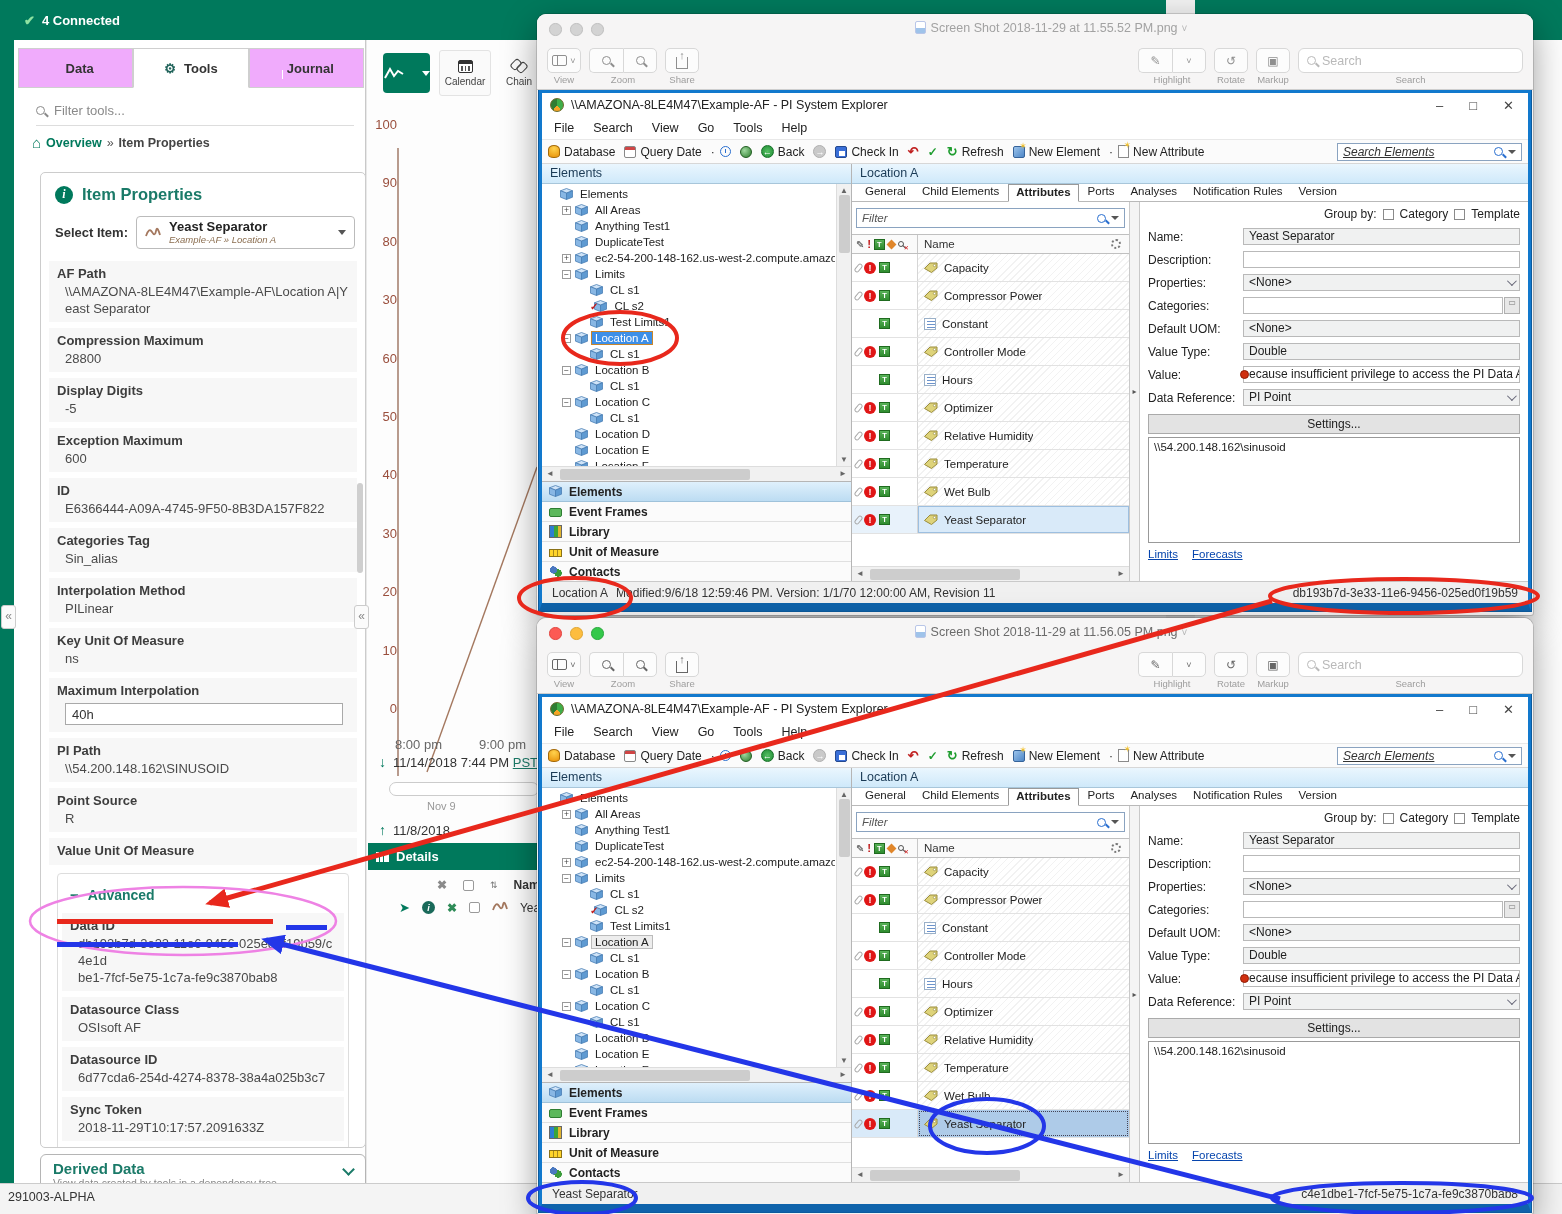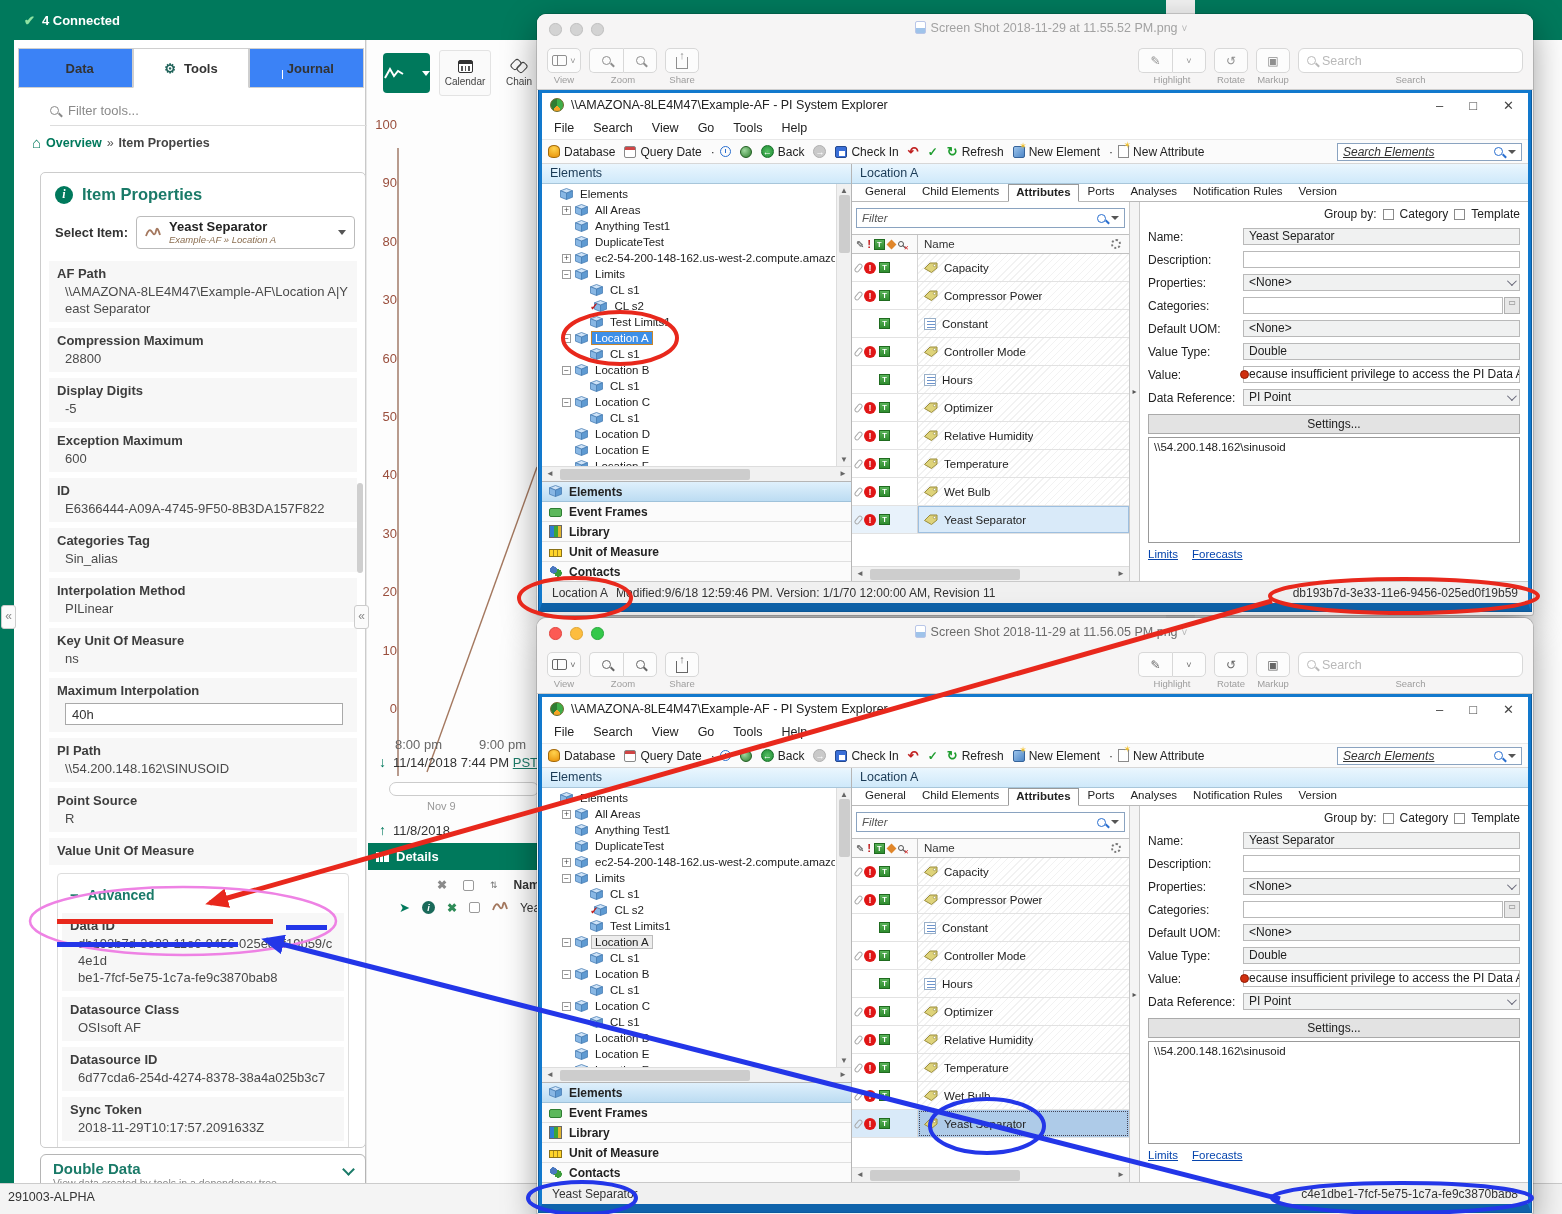--- a/index.html
+++ b/index.html
@@ -9,29 +9,29 @@
 
   
   #topbar{position:absolute;left:0;top:0;width:1562px;height:40px;background:var(--teal);
           color:#fff;display:flex;align-items:center;padding-left:24px;font-size:13px;font-weight:bold;}
   #topbar .chk{color:#8fe3a2;margin-right:7px;font-size:13px;}
   #teal-strip{position:absolute;left:0;top:40px;width:14px;height:1143px;background:var(--teal);}
 
   
   #left-panel{position:absolute;left:14px;top:40px;width:352px;height:1143px;background:#fff;border-right:1px solid #c9c9c9;}
   #side-tabs{position:absolute;left:4px;top:8px;width:346px;height:40px;display:flex;}
-  .side-tab{flex:1;display:flex;align-items:center;justify-content:center;gap:8px;background:#3b82f6;
+  .side-tab{flex:1;display:flex;align-items:center;justify-content:center;gap:8px;background:#f0abfc;
             border:1px solid #cfcfcf;font-size:13px;color:#333;font-weight:bold;}
   .side-tab.active{background:#fff;border-bottom:1px solid #fff;}
   .db-ico{width:14px;height:12px;border-radius:3px 3px 2px 2px;background:linear-gradient(#20635a 0 3px,#fff 3px 4px,#20635a 4px 7px,#fff 7px 8px,#20635a 8px 12px);}
   .wrench-ico{color:#20635a;font-size:13px;}
   .book-ico{width:12px;height:13px;background:#20635a;border-radius:2px 4px 4px 2px;position:relative;}
   .book-ico::after{content:"";position:absolute;left:3px;top:2px;width:1.5px;height:9px;background:#fff;}
 
-  #filter-row{position:absolute;left:36px;top:56px;width:318px;height:30px;display:flex;align-items:center;gap:9px;
+  #filter-row{position:absolute;left:22px;top:56px;width:318px;height:30px;display:flex;align-items:center;gap:9px;
               border-bottom:1px solid #ddd;color:#8a8a8a;font-size:13px;}
   .mag{position:relative;width:9px;height:9px;border:1.7px solid currentColor;border-radius:50%;display:inline-block;flex:none;}
   .mag::after{content:"";position:absolute;width:5px;height:1.7px;background:currentColor;transform:rotate(45deg);right:-4.5px;bottom:-1.5px;}
 
   #breadcrumb{position:absolute;left:18px;top:96px;font-size:12.5px;color:#555;display:flex;align-items:center;gap:5px;}
   #breadcrumb .home{color:var(--teal);font-size:15px;line-height:10px;}
   #breadcrumb .link{color:var(--teal);font-weight:bold;}
   #breadcrumb .cur{color:#444;font-weight:bold;}
 
   #props-card{position:absolute;left:26px;top:132px;width:326px;height:976px;border:1px solid #ccc;border-radius:5px;
@@ -401,21 +401,21 @@
               <div class="pv">2018-11-29T10:17:57.2091633Z</div>
             </div>
             <div class="prop"></div>
           </div>
         </div>
       <div id="card-scroll"></div>
     </div>
 
     <div id="derived-panel">
       <div id="derived-head">
-        <div id="derived-title">Double Data</div>
+        <div id="derived-title">Derived Data</div>
         <div id="derived-sub">View data created by tools in a dependency tree</div>
         <div id="derived-chev"></div>
       </div>
       <div id="derived-empty">No derived data is used on this worksheet.</div>
     </div>
   </div>
 
   <div id="trend-area">
     <div id="trend-btn">
       <svg width="22" height="16" viewBox="0 0 22 16">

